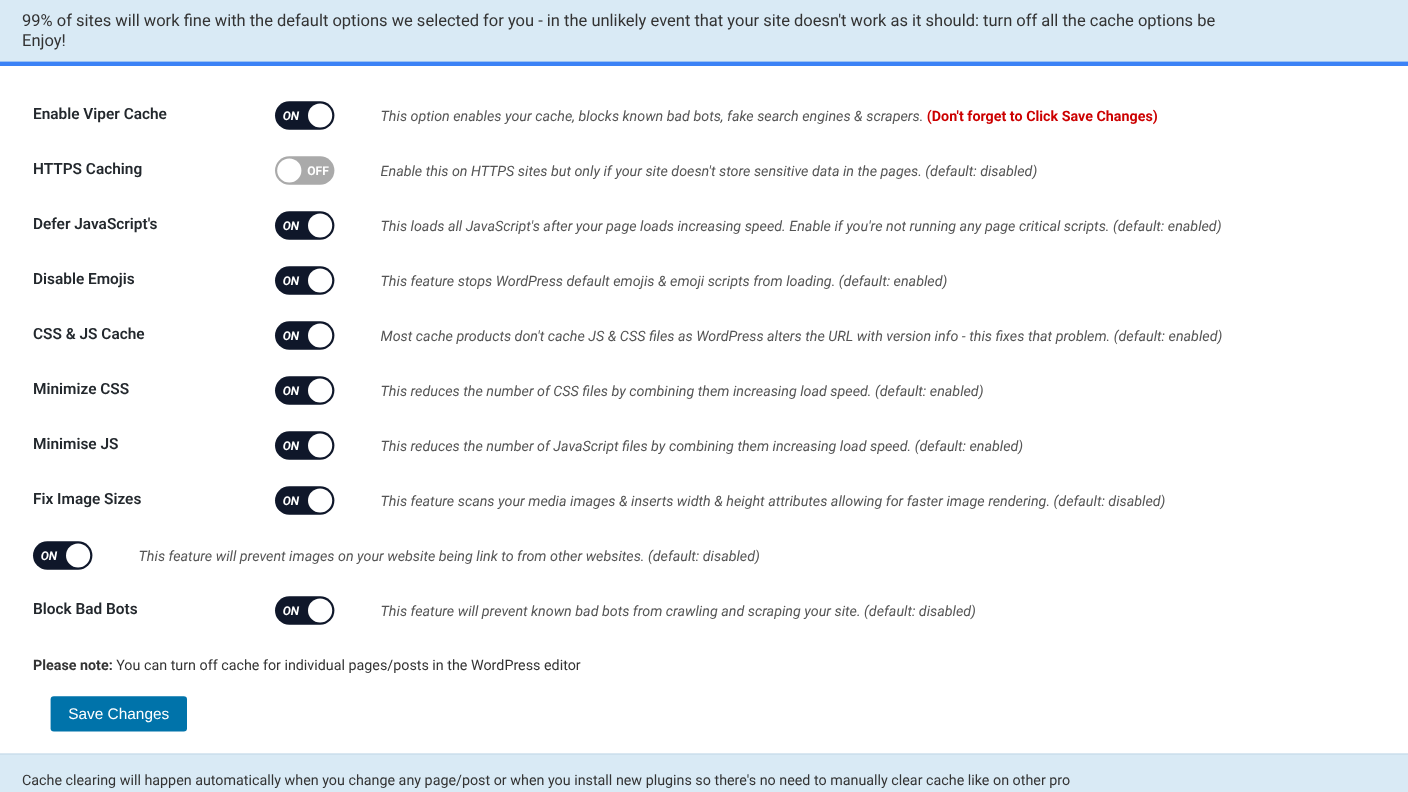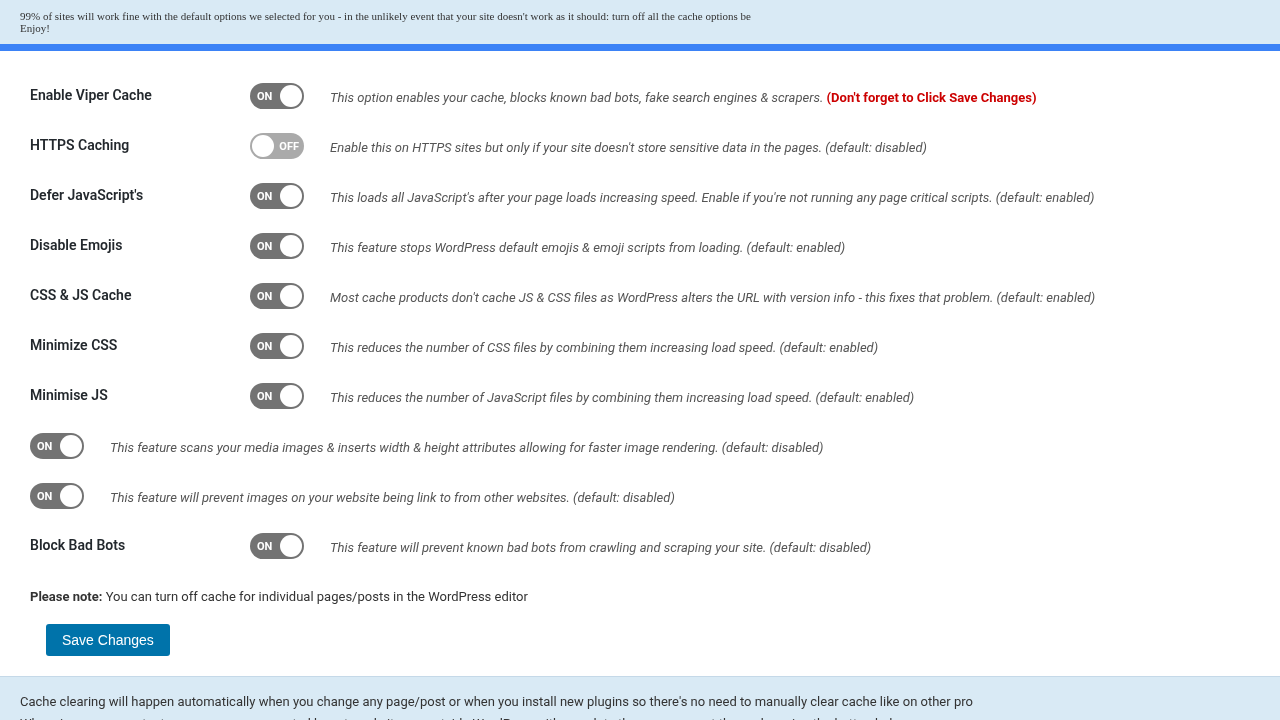--- a/index.html
+++ b/index.html
@@ -10,24 +10,23 @@
       color: #333;
     }
     .page-wrapper {
       background: #fff;
       width: 1280px;
       min-height: 720px;
     }
     .top-notice {
       background: #d9eaf5;
       padding: 10px 20px;
-      font-size: 11px;
-      color: #333;
-      border-bottom: 7px solid #3b82f6;
-      font-family: Liberation Serif, serif;
+      font-size: 15px;
+      color: #333;
+      border-bottom: 4px solid #3b82f6;
     }
     .main-content {
       padding: 20px 30px 0 30px;
     }
     .setting-row {
       display: flex;
       align-items: flex-start;
       padding: 12px 0;
       border-bottom: none;
     }
@@ -50,21 +49,22 @@
       display: inline-flex;
       align-items: center;
       width: 54px;
       height: 26px;
       border-radius: 13px;
       position: relative;
       cursor: pointer;
       flex-shrink: 0;
     }
     .toggle.on {
-      background: #737373;
+      background: #0f172a;
+      font-style: italic;
     }
     .toggle.off {
       background: #aaa;
     }
     .toggle-knob {
       width: 22px;
       height: 22px;
       background: #fff;
       border-radius: 50%;
       position: absolute;
@@ -81,20 +81,21 @@
     }
     .toggle.on .toggle-text { left: 7px; }
     .toggle.off .toggle-text { right: 5px; }
     .setting-desc {
       font-size: 13px;
       color: #555;
       font-style: italic;
       padding-top: 5px;
       flex: 1;
       line-height: 1.5;
+      margin-left: 16px;
     }
     .setting-desc .highlight-red {
       color: #c00;
       font-weight: bold;
       font-style: normal;
     }
     .note-section {
       padding: 18px 0 10px 0;
       font-size: 13px;
       color: #333;
@@ -202,20 +203,21 @@
           <div class="setting-label">Minimise JS</div>
           <div class="toggle-area">
             <div class="toggle on">
               <div class="toggle-knob"></div>
               <span class="toggle-text">ON</span>
             </div>
           </div>
           <div class="setting-desc">This reduces the number of JavaScript files by combining them increasing load speed. (default: enabled)</div>
         </div>
         <div class="setting-row">
+          <div class="setting-label">Fix Image Sizes</div>
           <div class="toggle-area">
             <div class="toggle on">
               <div class="toggle-knob"></div>
               <span class="toggle-text">ON</span>
             </div>
           </div>
           <div class="setting-desc">This feature scans your media images &amp; inserts width &amp; height attributes allowing for faster image rendering. (default: disabled)</div>
         </div>
         <div class="setting-row">
           <div class="toggle-area">

